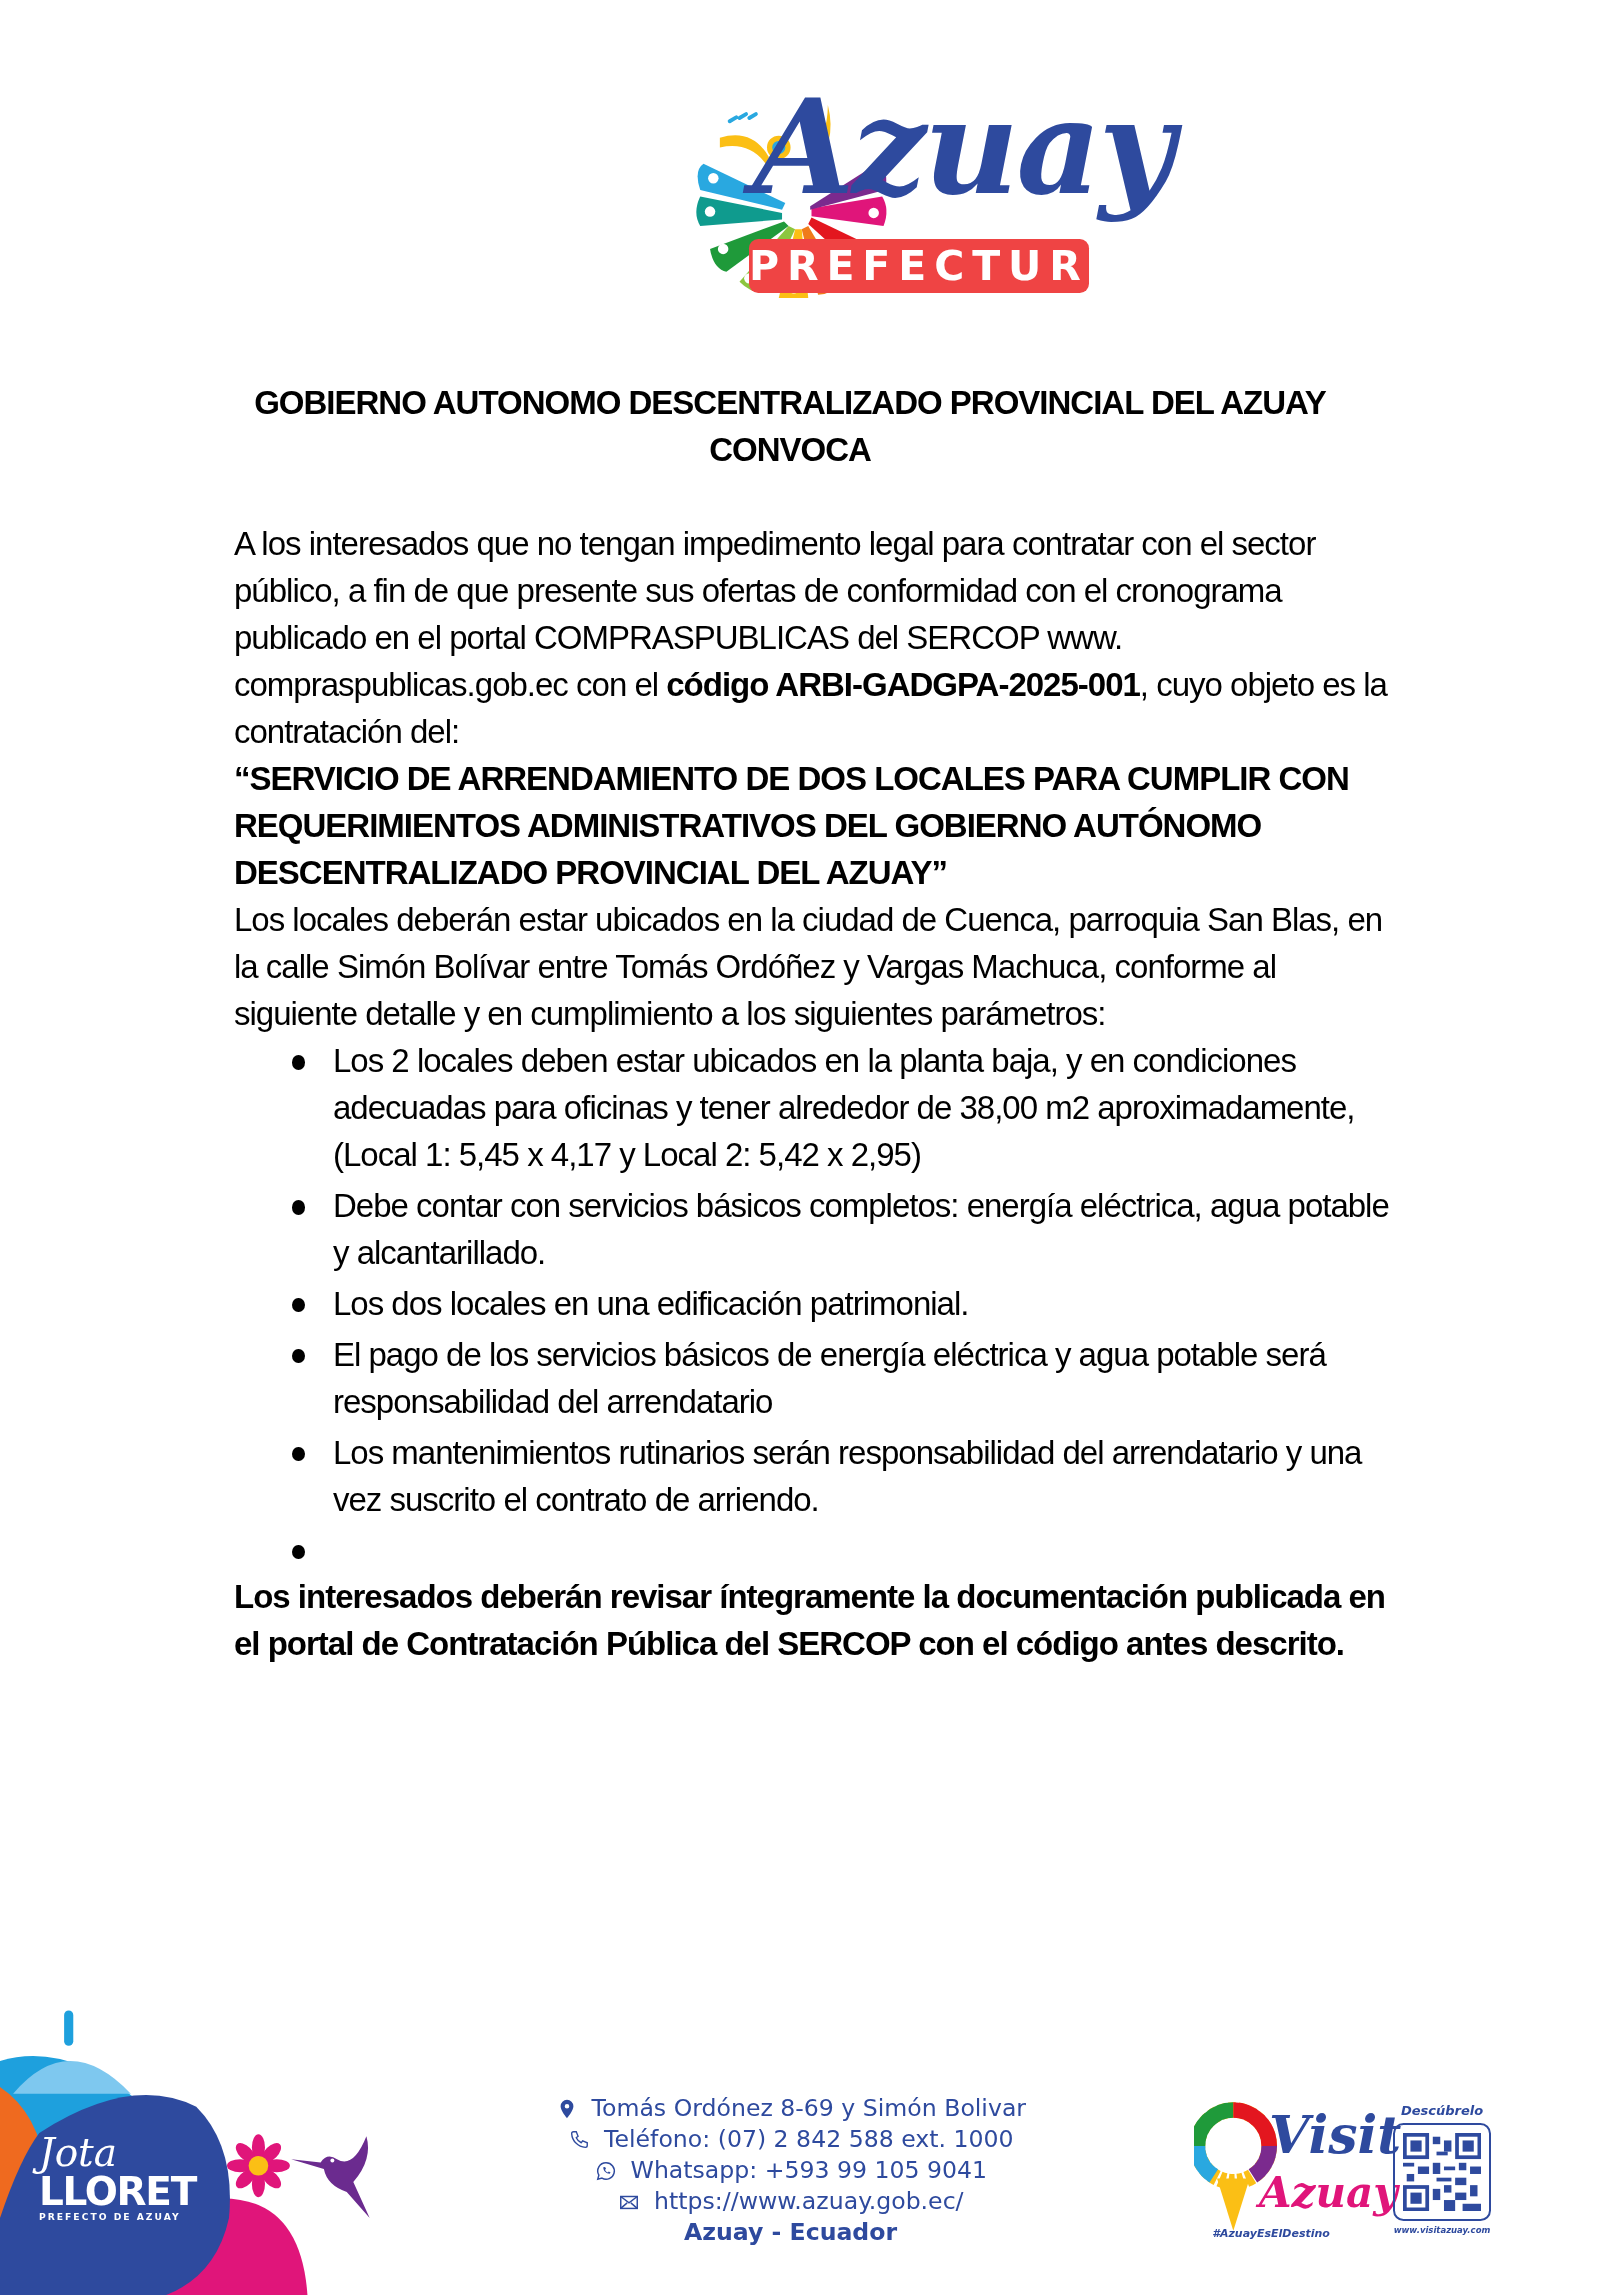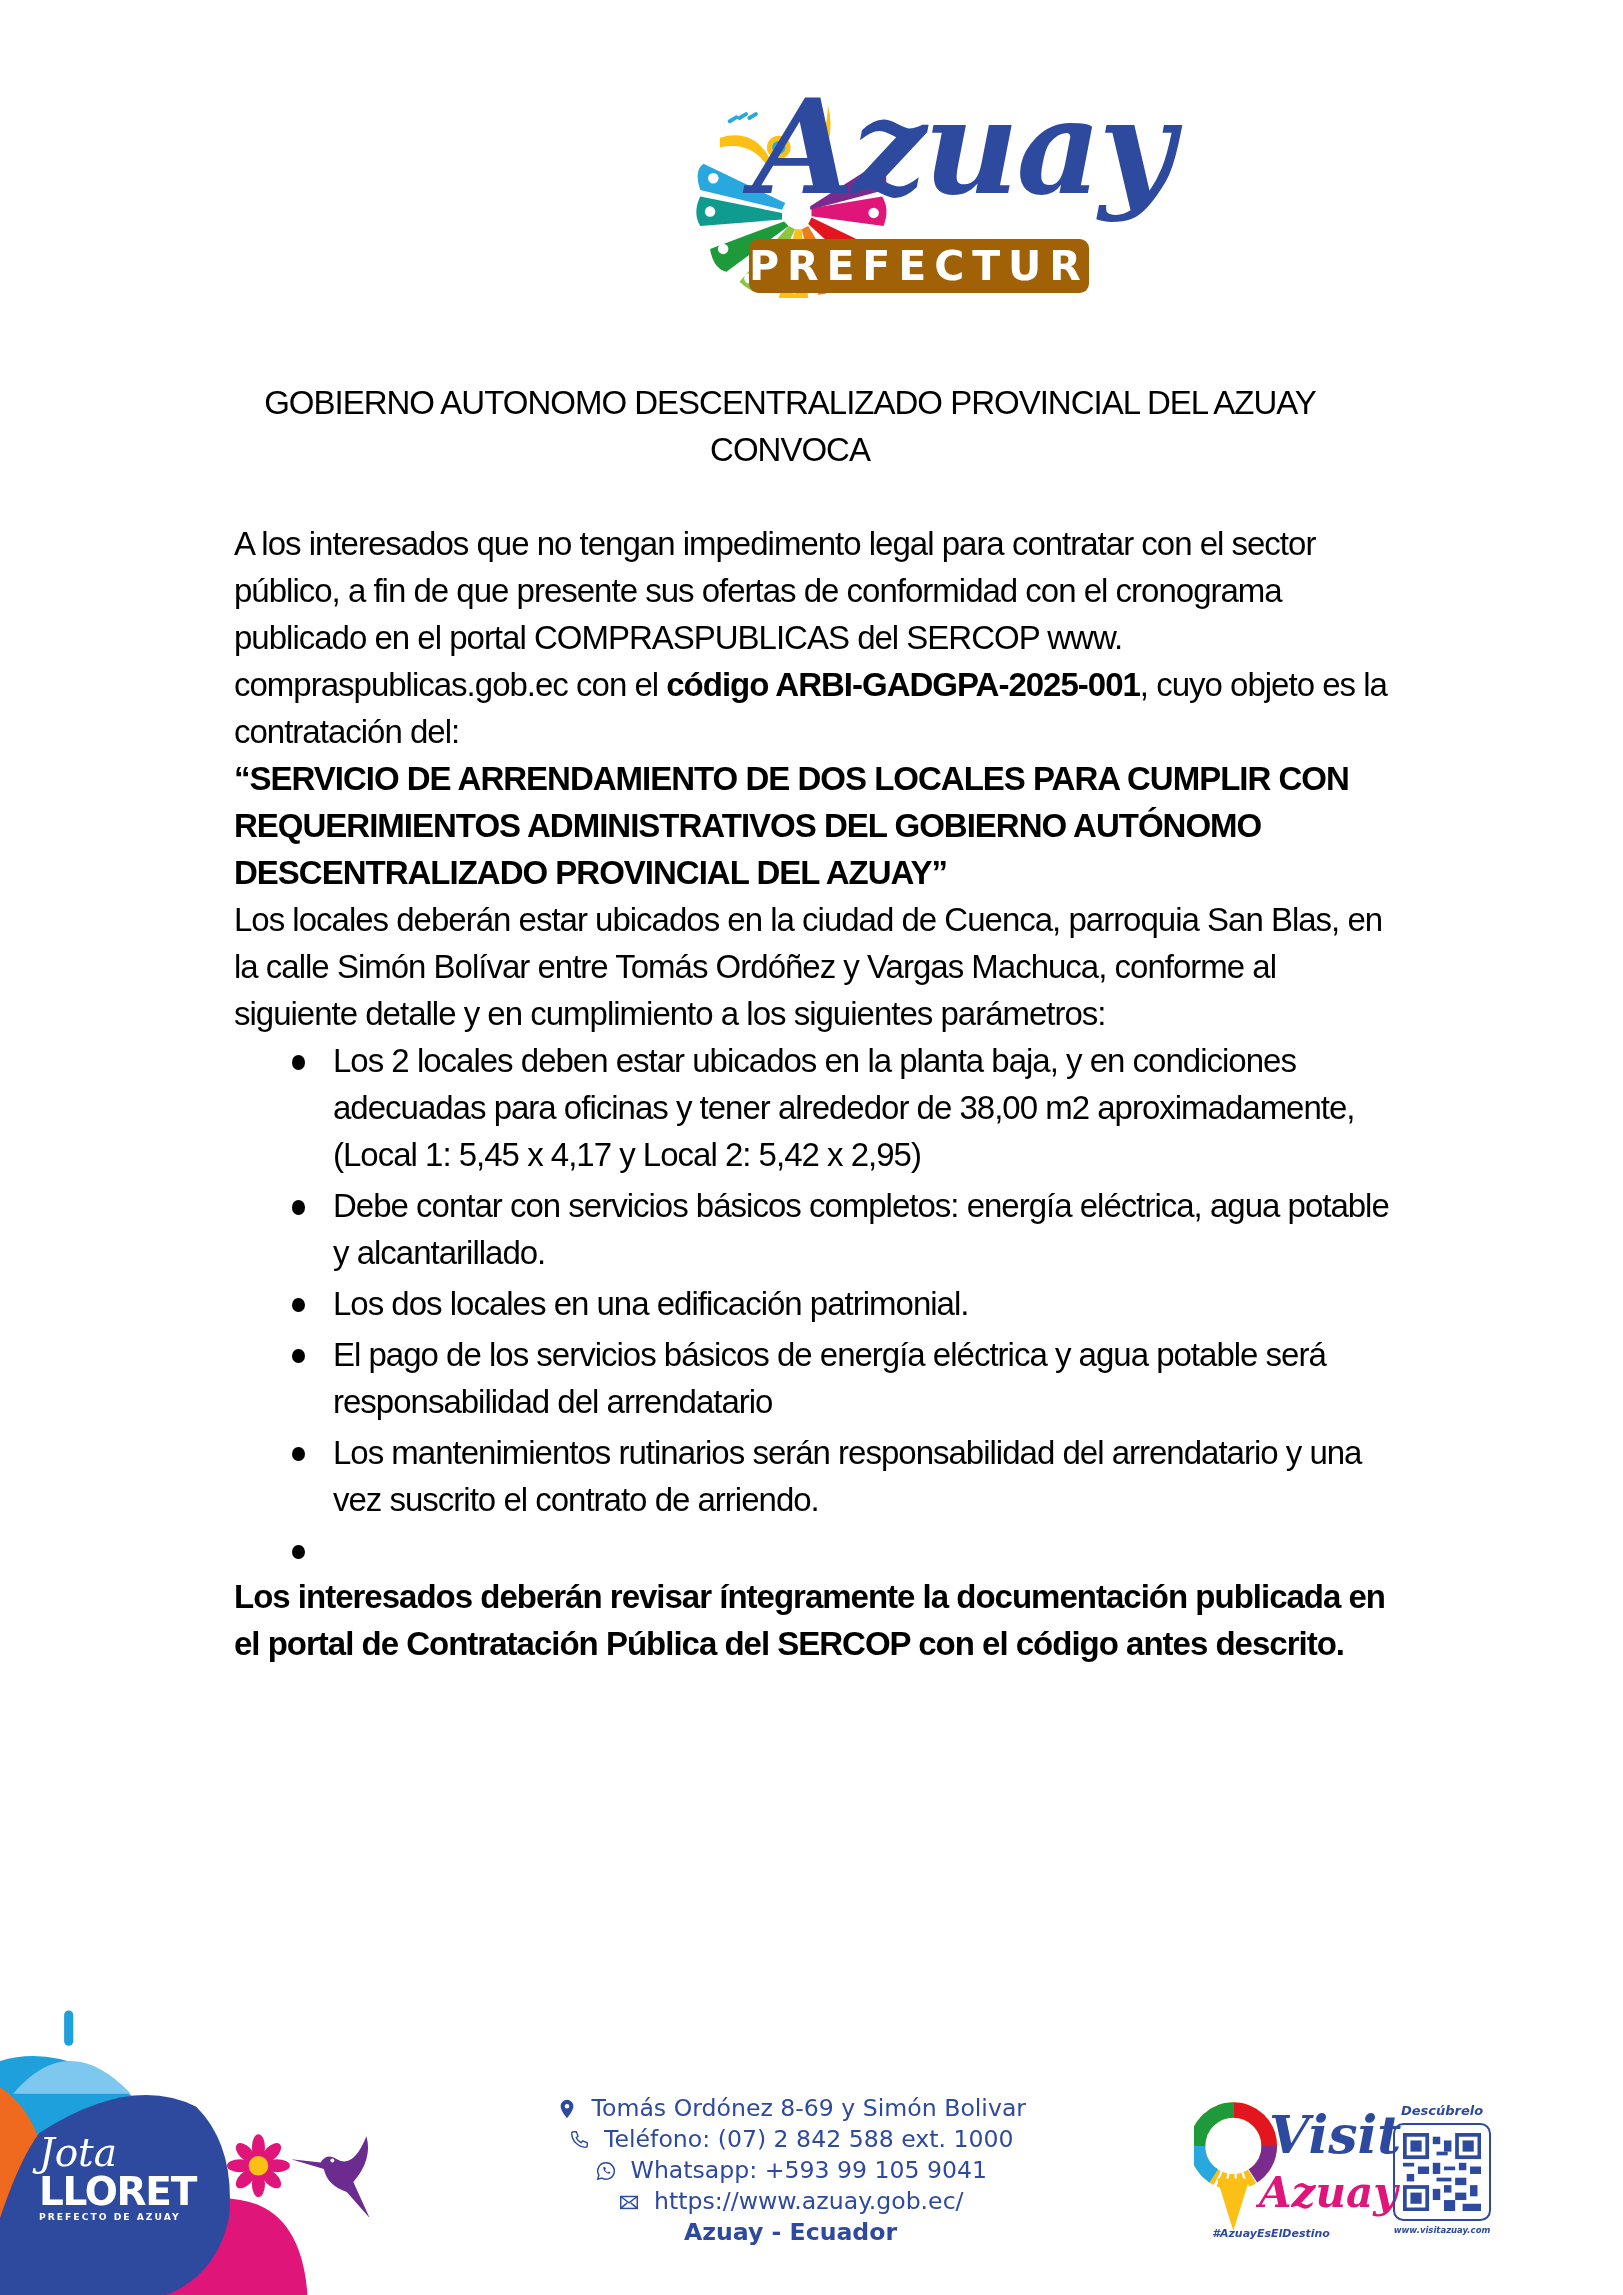--- a/index.html
+++ b/index.html
@@ -9,31 +9,31 @@
   }
   
   .logo { position: absolute; left: 517px; top: 82px; width: 589px; height: 216px; }
   .logo svg { width: 100%; height: 100%; }
   .logo-word {
     position: absolute; left: 236px; top: 0px; font-family: "DejaVu Serif", serif;
     font-style: italic; font-weight: bold; font-size: 131px; color: #2e4a9e; letter-spacing: -2.6px;
     line-height: 1;
   }
   .logo-badge {
-    position: absolute; left: 232px; top: 157px; width: 340px; height: 54px; background: #a16207;
+    position: absolute; left: 232px; top: 157px; width: 340px; height: 54px; background: #ef4444;
     border-radius: 9.2px; color: #fff; font-family: "DejaVu Sans", sans-serif; font-weight: bold;
     font-size: 41px; letter-spacing: 7.9px; text-align: center; line-height: 54px;
   }
   
   .doc {
     position: absolute; left: 234px; top: 379px; width: 1164px;
     font-family: "Liberation Sans", sans-serif; font-size: 33px; line-height: 47px;
     letter-spacing: -1px;
   }
-  .title { font-weight: normal; text-align: center; margin: 0; width: 1112px; }
+  .title { font-weight: bold; text-align: center; margin: 0; width: 1112px; }
   .p { margin: 0; }
   .spacer { height: 47px; }
   .bold { font-weight: bold; }
   ul.params { list-style: none; margin: 0; padding: 0; }
   ul.params li { position: relative; padding-left: 99px; margin: 0 0 3.9px 0; }
   ul.params li .bullet {
     position: absolute; left: 58px; top: 18.3px; width: 13px; height: 14.4px;
     background: #000; border-radius: 50%;
   }
   .closing { font-weight: bold; margin: 0; }

